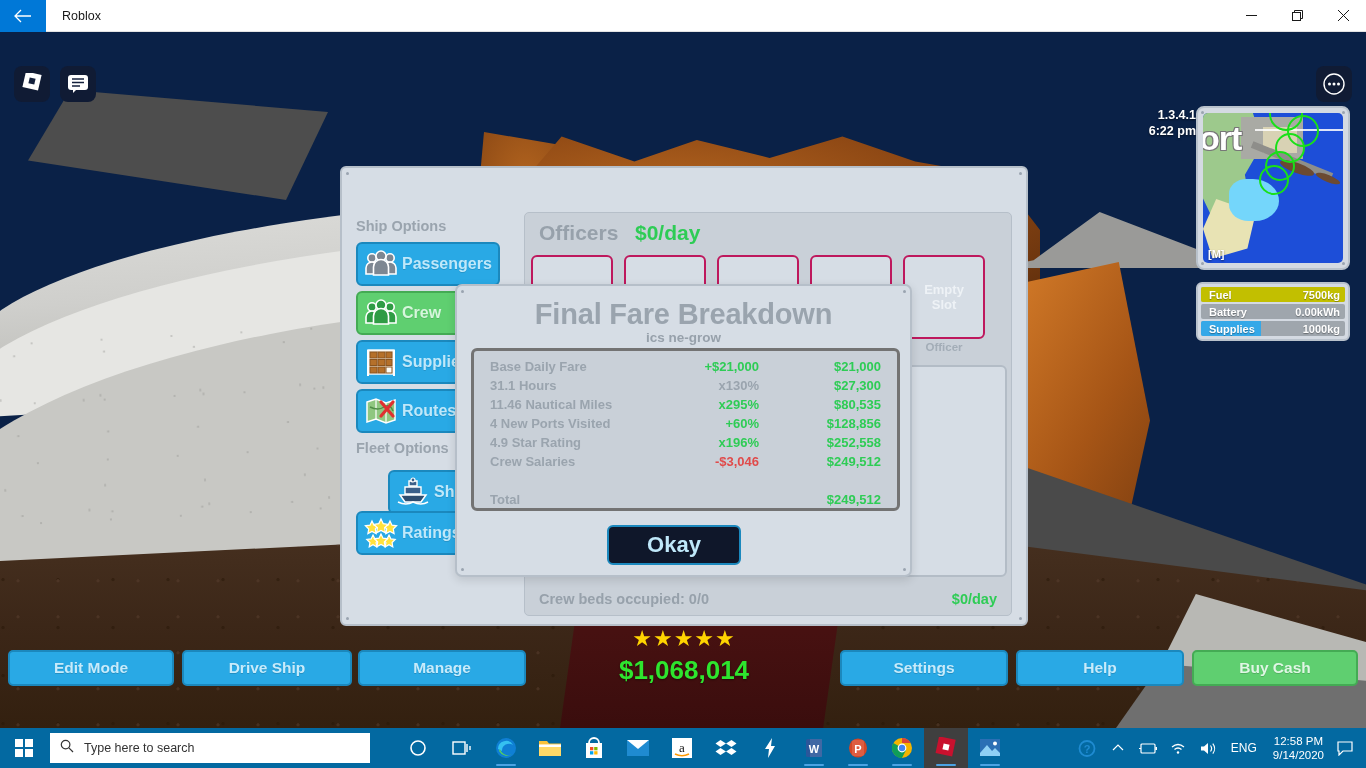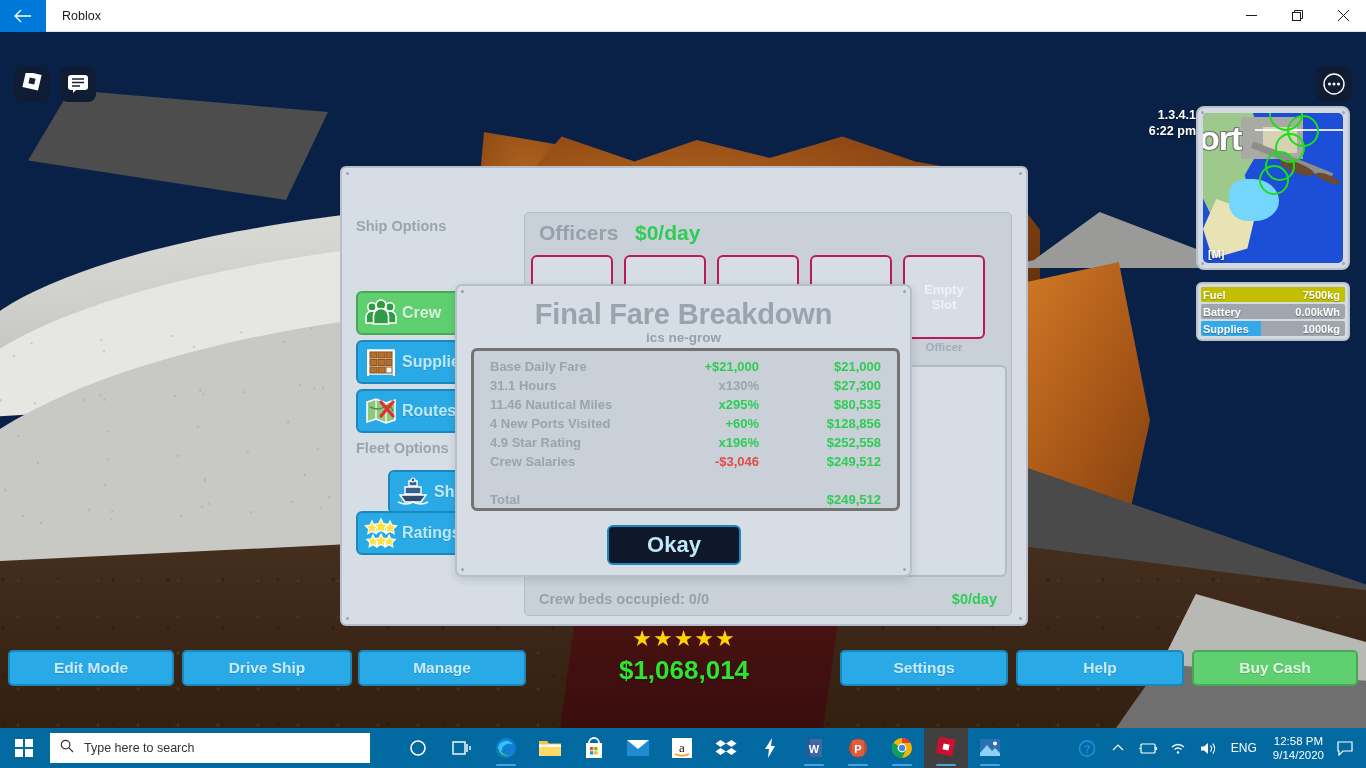--- a/index.html
+++ b/index.html
@@ -214,21 +214,21 @@
     position: relative; height: 15px; margin-bottom: 2px;
     background: #9fa6ad; border-radius: 2px; overflow: hidden;
     display: flex; align-items: center;
   }
   .res-row:last-child { margin-bottom: 0; }
   .res-fill { position: absolute; left:0; top:0; bottom:0; }
   .res-name, .res-val {
     position: relative; font-size: 11px; font-weight: bold; color: #fff;
     text-shadow: 0 1px 1px rgba(0,0,0,.35);
   }
-  .res-name { margin-left: 2px; text-align: center; }
+  .res-name { margin-left: 8px; text-align: center; }
   .res-val { margin-left: auto; margin-right: 5px; }
 
   
   .panel {
     position: absolute; left: 340px; top: 134px; width: 688px; height: 460px;
     background: #d6dde5; border: 2px solid #b6bfc9; border-radius: 6px;
   }
   .corner-dot {
     position: absolute; width: 3px; height: 3px; border-radius: 50%;
     background: #9aa4b0;
@@ -512,20 +512,35 @@
     </div>
 
     <div class="panel">
       <div class="corner-dot" style="left:4px;top:4px;"></div>
       <div class="corner-dot" style="right:4px;top:4px;"></div>
       <div class="corner-dot" style="left:4px;bottom:4px;"></div>
       <div class="corner-dot" style="right:4px;bottom:4px;"></div>
 
       <div class="panel-section-title" style="left:14px;top:50px;">Ship Options</div>
 
+      <div class="side-btn" style="top:74px;">
+        <span class="side-icon">
+          <svg viewBox="0 0 34 32" width="34" height="32">
+            <g stroke="#fff" stroke-width="1.6" fill="#7d8792">
+              <circle cx="8" cy="10" r="4.2"></circle>
+                <path d="M2 26 v-6 a6 6 0 0 1 12 0 v6 z"></path>
+              <circle cx="26" cy="10" r="4.2"></circle>
+                <path d="M20 26 v-6 a6 6 0 0 1 12 0 v6 z"></path>
+              <circle cx="17" cy="8" r="5"></circle>
+                <path d="M9.5 27 v-8 a7.5 7.5 0 0 1 15 0 v8 z"></path>
+            </g>
+          </svg>
+        </span>
+        <span class="side-btn-label">Passengers</span>
+      </div>
 
       <div class="side-btn green" style="top:123px;">
         <span class="side-icon">
           <svg viewBox="0 0 34 32" width="34" height="32">
             <g stroke="#fff" stroke-width="1.6" fill="#2f9c45">
               <circle cx="8" cy="10" r="4.2"></circle>
                 <path d="M2 26 v-6 a6 6 0 0 1 12 0 v6 z"></path>
               <circle cx="26" cy="10" r="4.2"></circle>
                 <path d="M20 26 v-6 a6 6 0 0 1 12 0 v6 z"></path>
               <circle cx="17" cy="8" r="5"></circle>

